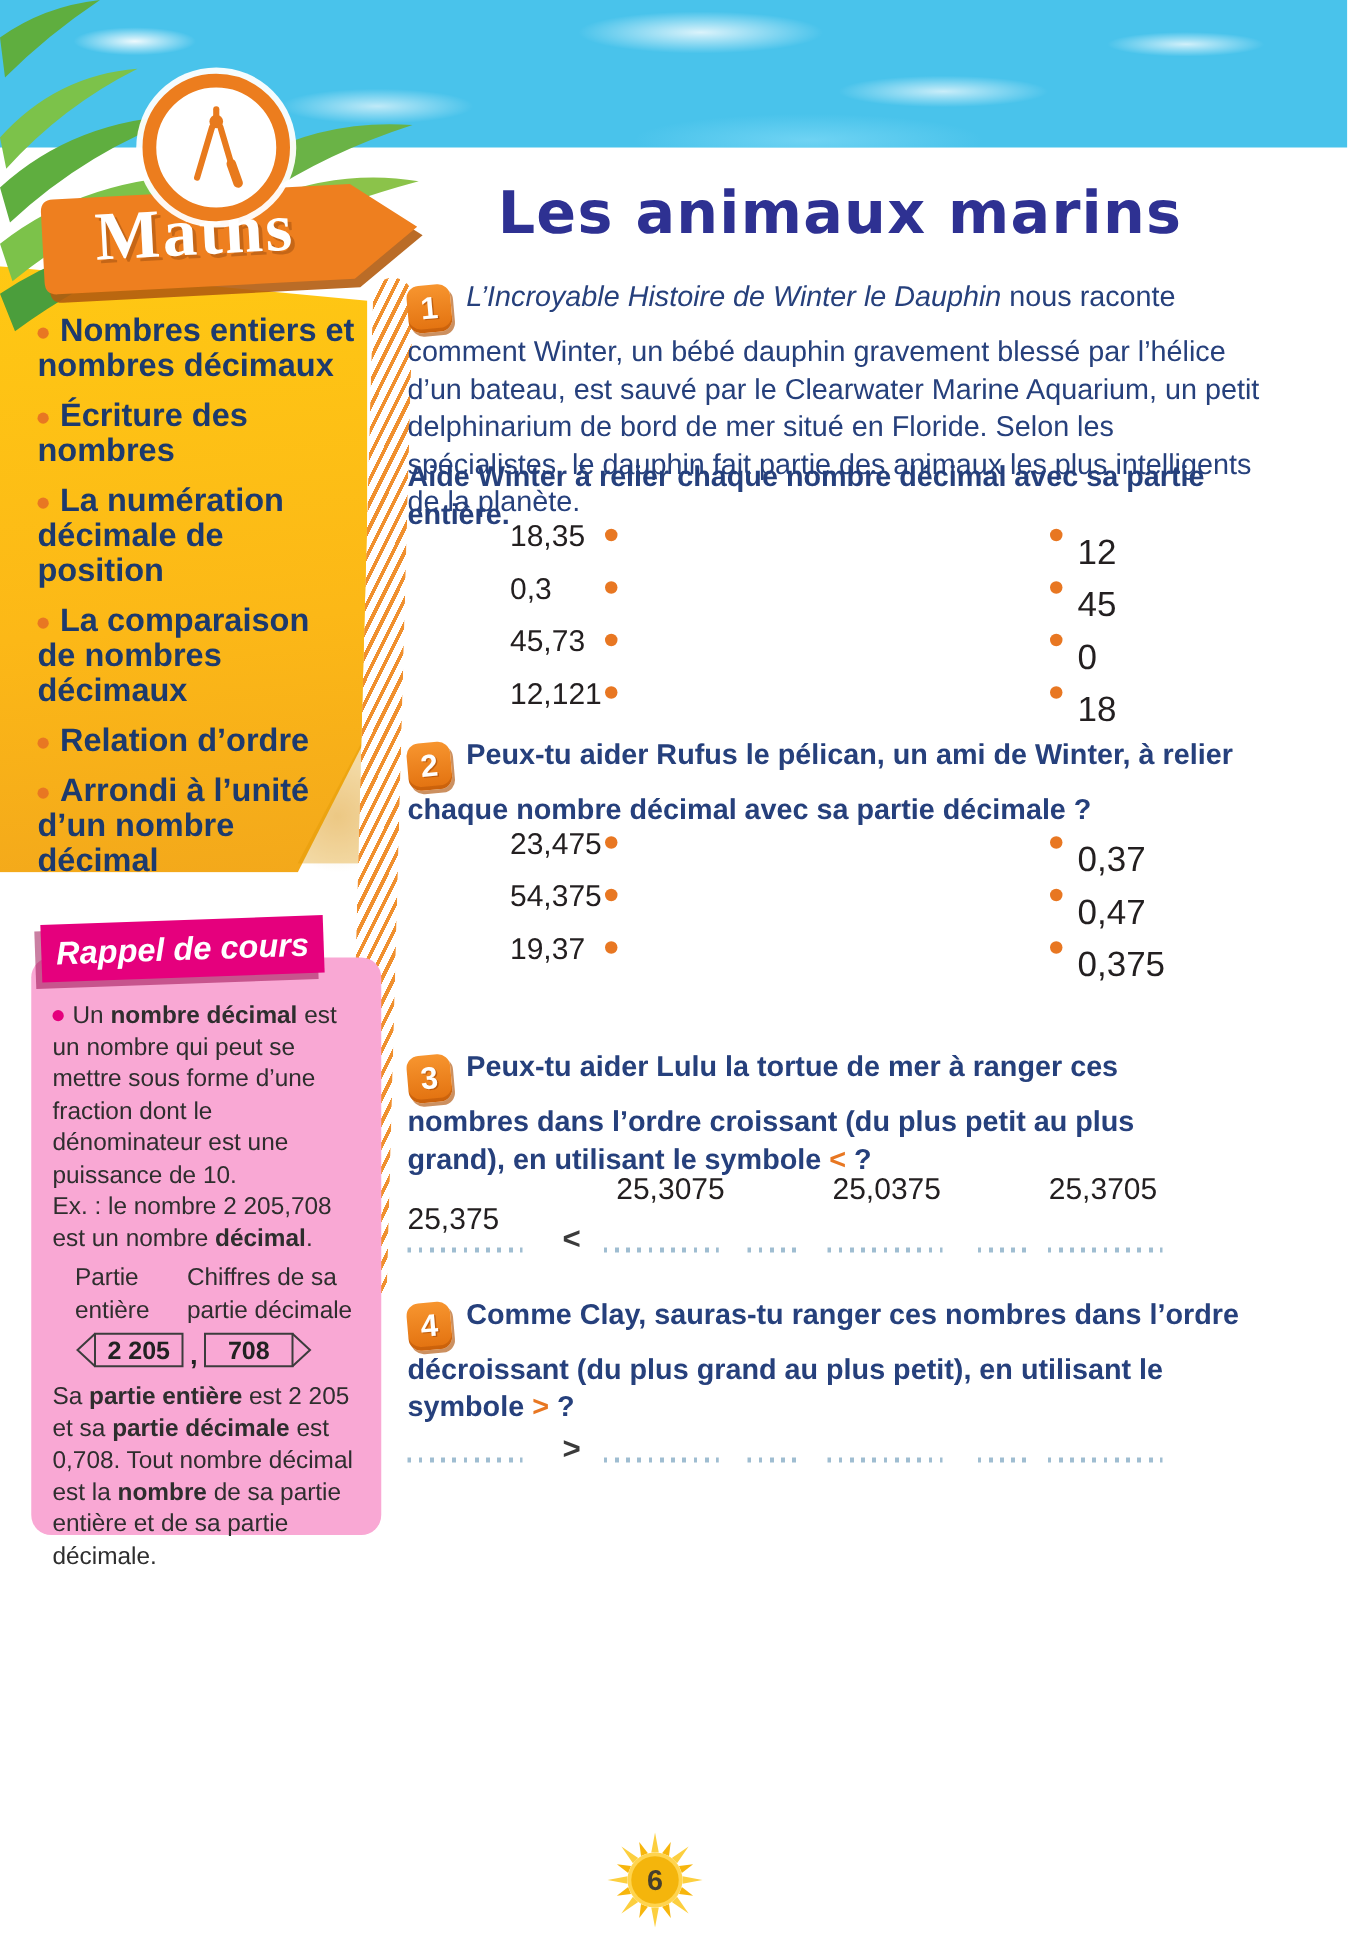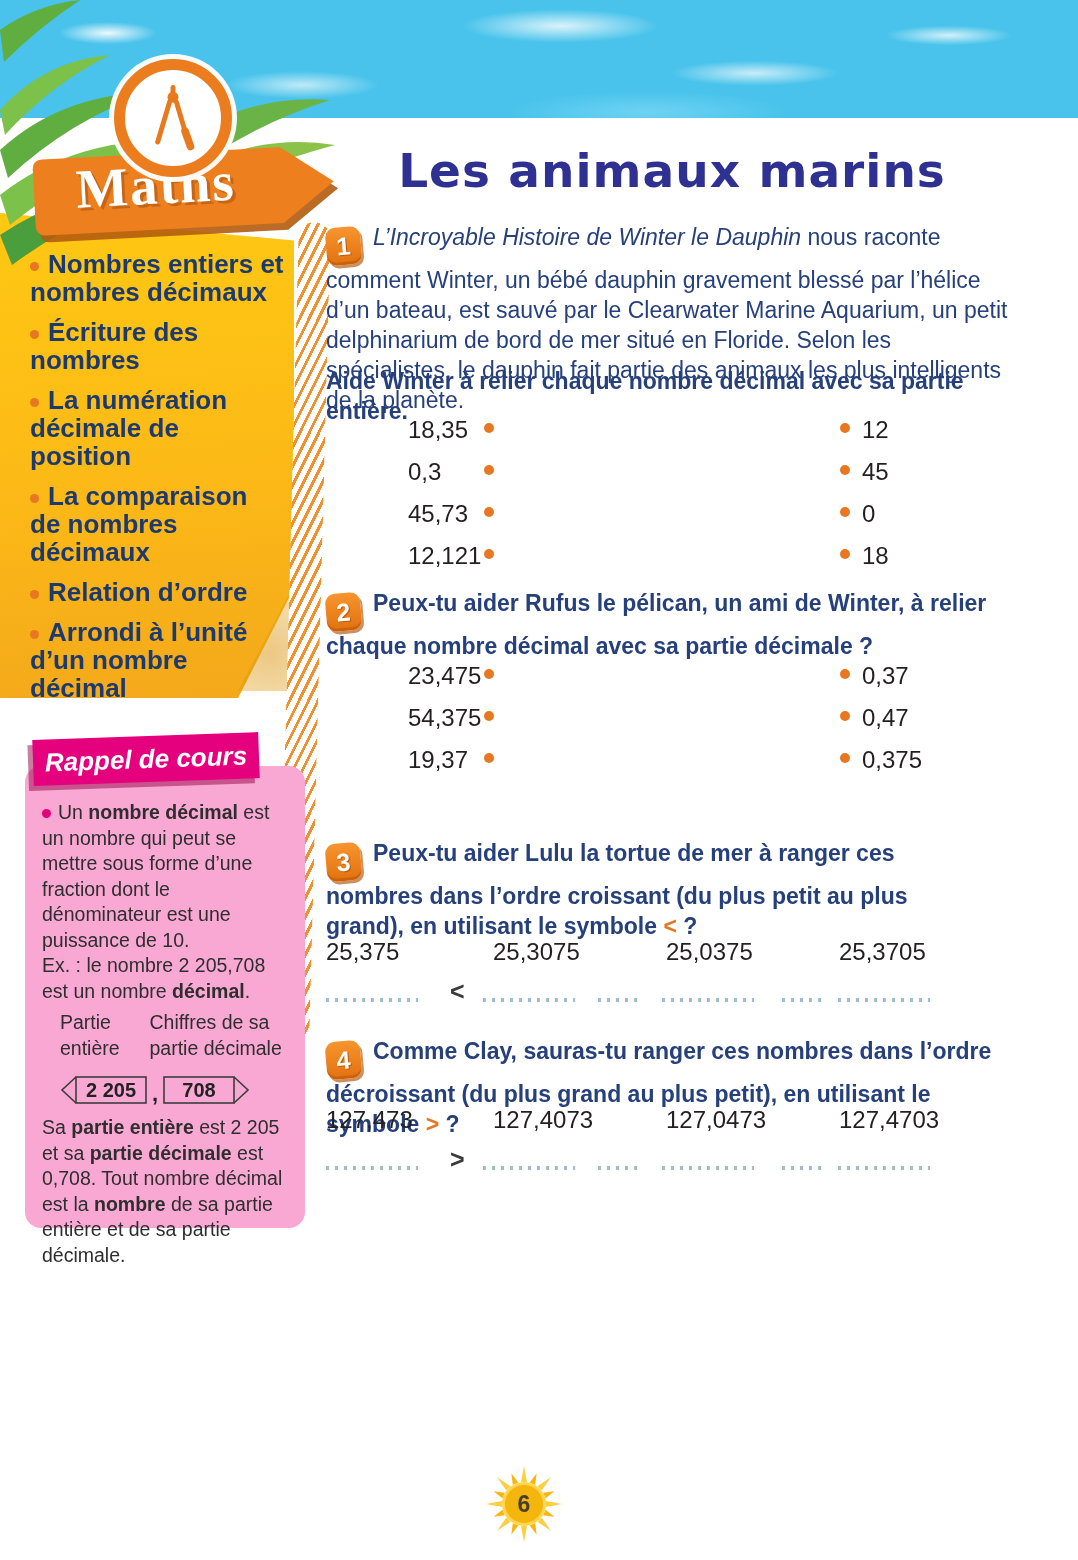--- a/index.html
+++ b/index.html
@@ -54,21 +54,21 @@
   .rappel-box{position:absolute;left:25px;top:766px;width:280px;height:462px;background:#f9a8d4;
     border-radius:16px;z-index:5;padding:34px 15px 0 17px;box-sizing:border-box;
     font-size:19.5px;line-height:25.5px;color:#2e2e2e;}
   .rappel-box p{margin:0;}
   .rappel-box .b{font-weight:bold;}
   .pink-bullet{display:inline-block;width:9px;height:9px;border-radius:50%;background:#e5007d;
     margin-right:7px;vertical-align:middle;}
   .part-labels{display:flex;margin-top:6px;}
   .part-labels .pl{margin-left:18px;width:86px;}
   .part-labels .pr{margin-left:10px;width:152px;}
-  .arrow-row{display:flex;align-items:center;margin-top:12px;padding-left:18px;}
+  .arrow-row{display:flex;align-items:center;margin-top:2px;padding-left:18px;}
   .comma{font-size:22px;font-weight:bold;color:#222;margin:8px 4px 0 4px;}
   .closing{margin-top:8px !important;}
 
   
   .title{position:absolute;left:330px;top:143px;width:684px;margin:0;text-align:center;z-index:4;
     font-family:"DejaVu Sans",sans-serif;font-weight:bold;font-size:47px;color:#2e3192;letter-spacing:1px;}
   .ex{position:absolute;z-index:4;}
   .lede{margin:0;font-size:23px;line-height:30px;color:#26407c;}
   .lede.bold{font-weight:bold;}
   .lede em{font-style:italic;}
@@ -76,27 +76,27 @@
   .exnum{display:inline-flex;width:35px;height:38px;border-radius:10px;margin-right:12px;
     background:linear-gradient(180deg,#f7952f,#e2710f);color:#fff;font-weight:bold;font-size:25px;
     align-items:center;justify-content:center;vertical-align:-10px;transform:rotate(-5deg);
     box-shadow:2px 3px 0 rgba(176,84,10,.65), inset 0 -3px 0 rgba(150,60,0,.3);
     text-shadow:1px 1px 0 rgba(150,60,0,.5);}
   .sym{color:#e87722;font-weight:bold;}
 
   .match{position:absolute;left:0;width:692px;}
   .mrow{position:relative;height:42px;}
   .mrow .lnum{position:absolute;left:82px;top:8px;font-size:24px;color:#231f20;}
-  .mrow .rval{position:absolute;left:536px;top:8px;font-size:24px;color:#231f20;}
+  .mrow .rval{position:absolute;left:536px;top:18px;font-size:28px;color:#231f20;}
   .cdot{position:absolute;top:15px;width:10px;height:10px;border-radius:50%;background:#e87722;}
   .cdot.l{left:158px;} .cdot.r{left:514px;}
 
   .seqrow{position:absolute;left:0;display:flex;}
   .seqrow .cell{font-size:24px;color:#231f20;}
-  .seqrow .cell:nth-child(1){width:167px;} .seqrow .cell:nth-child(2){width:173px;}
+  .seqrow .cell:nth-child(1){width:167px;margin-top:24px;} .seqrow .cell:nth-child(2){width:173px;}
   .seqrow .cell:nth-child(3){width:173px;}
 
   .dotrow{position:absolute;left:0;width:700px;height:30px;}
   .dseg{position:absolute;bottom:4px;height:4px;
     background-image:repeating-linear-gradient(90deg,#9fbdd1 0 3px,rgba(255,255,255,0) 3px 9px);}
   .dseg.long{width:92px;} .dseg.short{width:40px;}
   .dsym{position:absolute;bottom:0;font-size:25px;font-weight:bold;color:#3b3b3b;}
 
   
   .sun{position:absolute;left:484px;top:1464px;width:80px;height:80px;z-index:4;}
@@ -257,26 +257,20 @@
         <div class="dseg long" style="left: 336px;"></div>
         <div class="dseg short" style="left: 456px;"></div>
         <div class="dseg long" style="left: 512px;"></div>
       </div>
   </section>
 
   <section class="ex" id="ex4" style="left:326px;top:1036px;width:700px;height:160px;">
     <p class="lede bold" style="width:696px;">
       <span class="exnum">4</span><span>Comme Clay, sauras-tu ranger ces nombres dans l’ordre décroissant (du plus grand au plus petit), en utilisant le symbole </span><span class="sym">&gt;</span><span> ?</span>
     </p>
-    <div class="seqrow" id="seq-3" style="top:70px;">
-        <span class="cell">127,473</span>
-        <span class="cell">127,4073</span>
-        <span class="cell">127,0473</span>
-        <span class="cell">127,4703</span>
-      </div>
     <div class="dotrow" id="dots-3" style="top:108px;">
         <div class="dseg long" style="left: 0px;"></div>
         <span class="dsym" style="left: 124px;">&gt;</span>
         <div class="dseg long" style="left: 157px;"></div>
         <div class="dseg short" style="left: 272px;"></div>
         <div class="dseg long" style="left: 336px;"></div>
         <div class="dseg short" style="left: 456px;"></div>
         <div class="dseg long" style="left: 512px;"></div>
       </div>
   </section>

